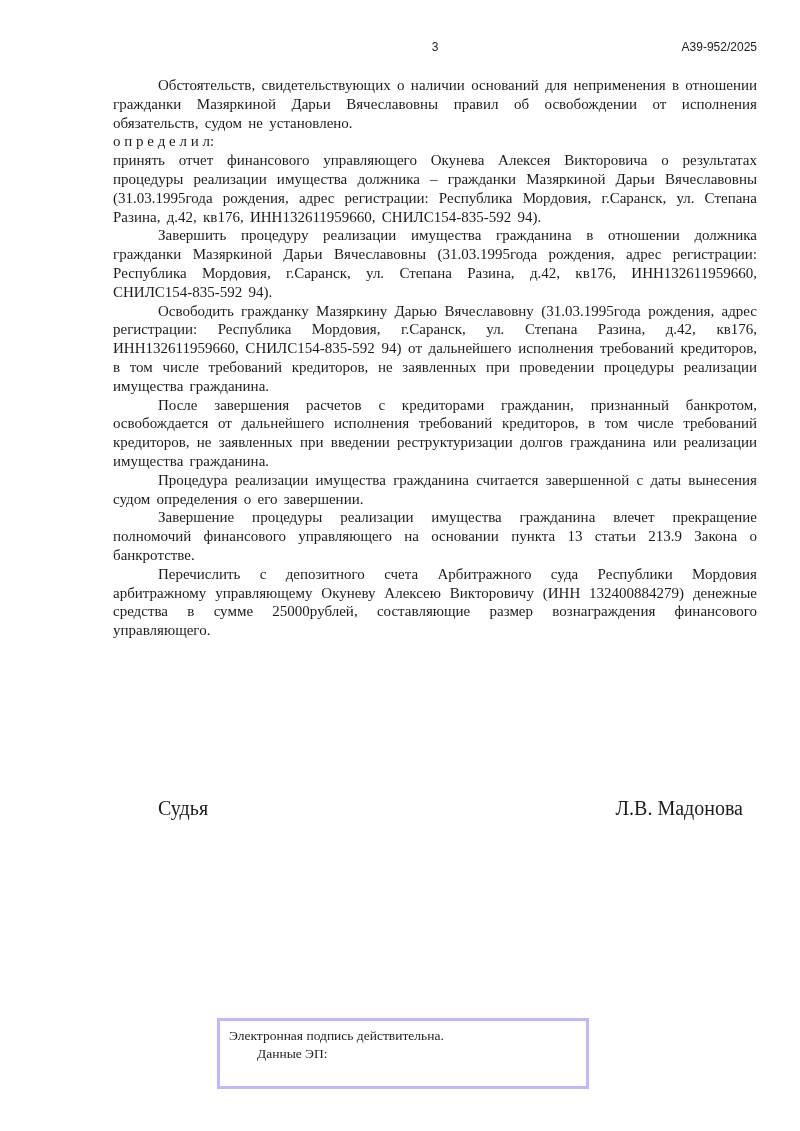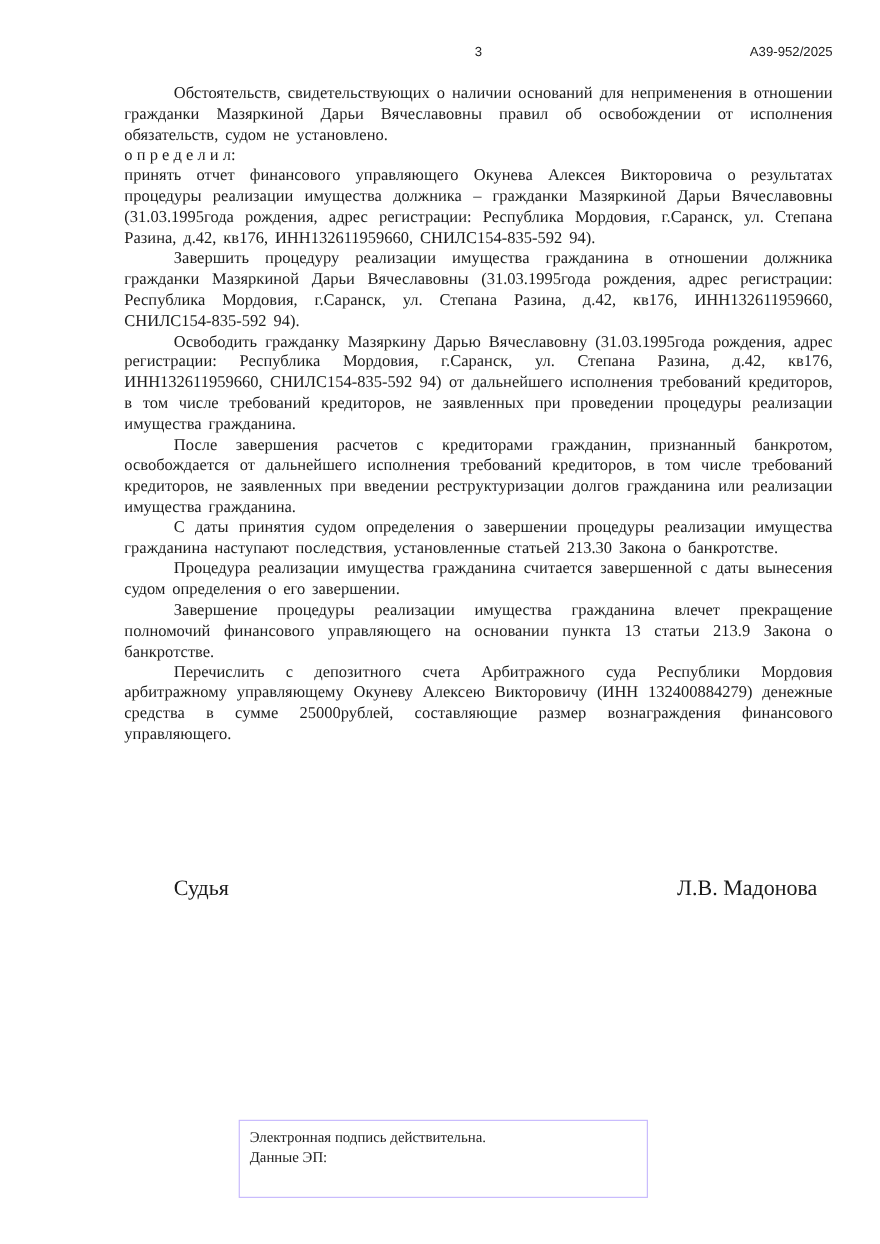--- a/index.html
+++ b/index.html
@@ -58,36 +58,37 @@
     padding-right: 14px;
     font-size: 20px;
     line-height: 18.8px;
   }
   .esign-stamp {
     position: absolute;
     top: 1018px;
     left: 217px;
     width: 372px;
     height: 71px;
-    border: 1px solid #c4b5fd;
+    border: 3px solid #c4b5fd;
     background: #ffffff;
     padding: 7px 8px 6px 9px;
   }
   .stamp-title {
     font-size: 13.5px;
     line-height: 16px;
   }
   .stamp-data-row {
     display: flex;
     margin-top: 2px;
   }
   .stamp-label {
     flex: 0 0 78px;
     font-size: 13.5px;
     line-height: 15px;
+    margin-left: 28px;
   }
   .stamp-details {
     font-size: 10.8px;
     font-weight: 600;
     line-height: 14px;
     padding-top: 1px;
   }
 </style>
 </head>
 <body>
@@ -97,21 +98,20 @@
   <span class="case-number">А39-952/2025</span>
 </header>
 
 <main class="doc-body">
   <p class="para">Обстоятельств, свидетельствующих о наличии оснований для неприменения в отношении гражданки Мазяркиной Дарьи Вячеславовны правил об освобождении от исполнения обязательств, судом не установлено.</p>
   <p class="para resolution-word">о п р е д е л и л:</p>
   <p class="para no-indent">принять отчет финансового управляющего Окунева Алексея Викторовича о результатах процедуры реализации имущества должника – гражданки Мазяркиной Дарьи Вячеславовны (31.03.1995года рождения,  адрес регистрации: Республика Мордовия, г.Саранск, ул. Степана Разина, д.42, кв176, ИНН132611959660, СНИЛС154-835-592 94).</p>
   <p class="para">Завершить процедуру реализации имущества гражданина в отношении должника гражданки Мазяркиной Дарьи Вячеславовны (31.03.1995года рождения,  адрес регистрации: Республика Мордовия, г.Саранск, ул. Степана Разина, д.42, кв176, ИНН132611959660, СНИЛС154-835-592 94).</p>
   <p class="para">Освободить гражданку Мазяркину Дарью Вячеславовну  (31.03.1995года рождения, адрес регистрации: Республика Мордовия, г.Саранск, ул. Степана Разина, д.42, кв176, ИНН132611959660, СНИЛС154-835-592 94) от дальнейшего исполнения требований кредиторов, в том числе требований кредиторов, не заявленных при проведении процедуры реализации имущества гражданина.</p>
   <p class="para">После завершения расчетов с кредиторами гражданин, признанный банкротом, освобождается от дальнейшего исполнения требований кредиторов, в том числе требований кредиторов, не заявленных при введении реструктуризации долгов гражданина или реализации имущества гражданина.</p>
-  <p class="para">С даты принятия судом определения о завершении процедуры реализации имущества гражданина наступают последствия, установленные статьей 213.30 Закона о банкротстве.</p>
   <p class="para">Процедура реализации имущества гражданина считается завершенной с даты вынесения судом определения о его завершении.</p>
   <p class="para">Завершение процедуры реализации имущества гражданина влечет прекращение полномочий финансового управляющего на основании пункта 13 статьи 213.9 Закона о банкротстве.</p>
   <p class="para">Перечислить с депозитного счета Арбитражного суда Республики Мордовия арбитражному управляющему Окуневу Алексею Викторовичу (ИНН 132400884279) денежные средства в сумме 25000рублей, составляющие размер вознаграждения финансового управляющего.</p>
 </main>
 
 <div class="signature-row">
   <span>Судья</span>
   <span>Л.В. Мадонова</span>
 </div>
 

